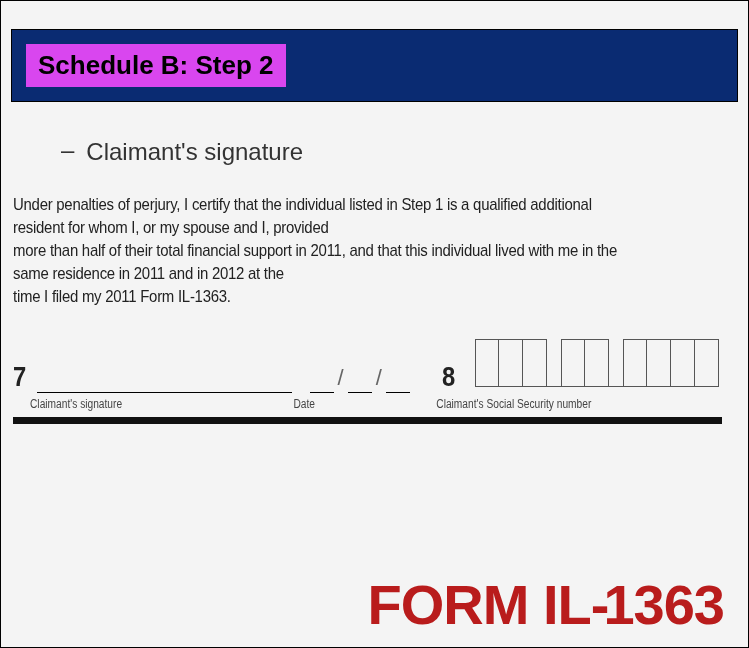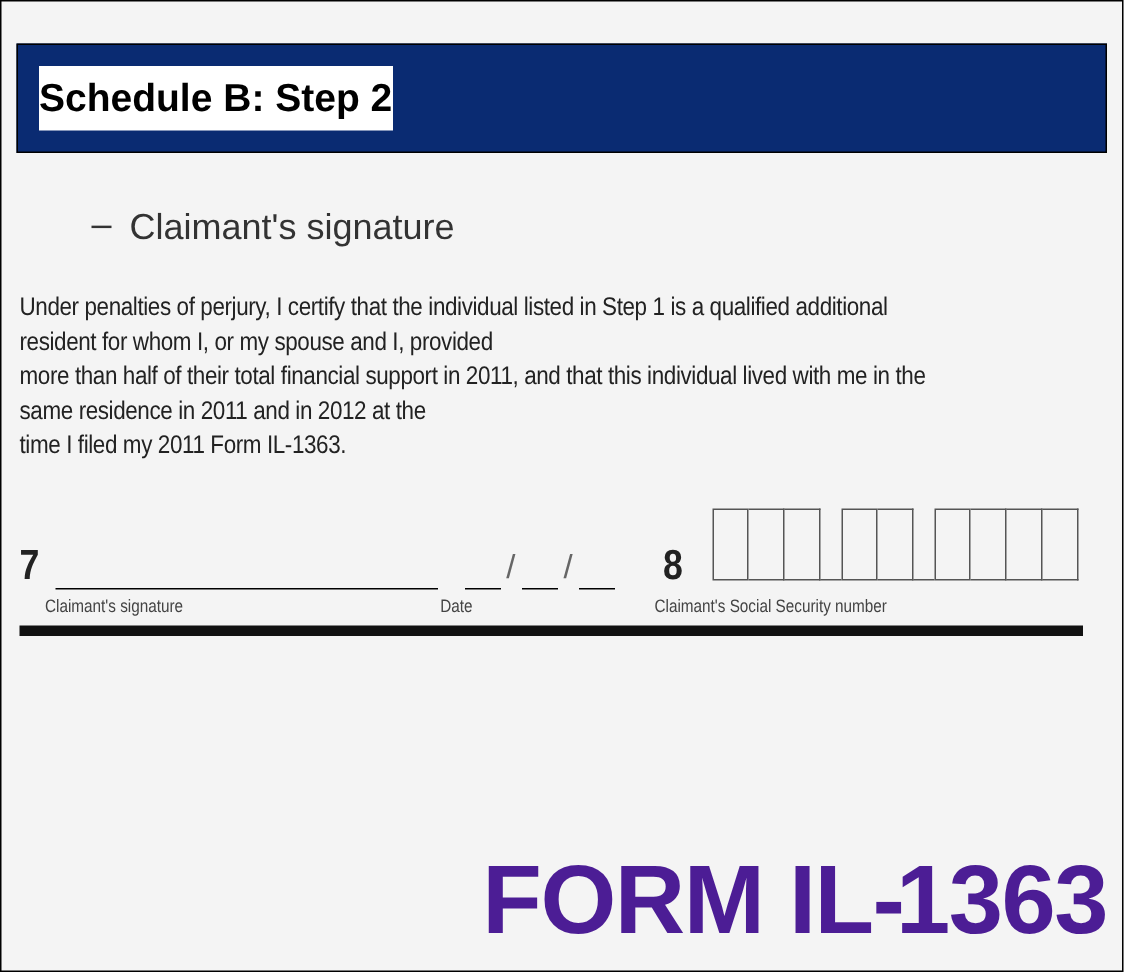--- a/index.html
+++ b/index.html
@@ -1,18 +1,18 @@
 <!DOCTYPE html>
 <html><head>
 <meta charset="utf-8">
 <style>
 *{margin:0;padding:0;box-sizing:border-box}
 body{width:749px;height:648px;background:#f4f4f4;border:1px solid #000;font-family:Arial,sans-serif;position:relative}
 .header{background:#0a2b72;height:73px;margin:28px 10px 0 10px;border:1px solid #000;display:flex;align-items:center;padding-left:14px}
-.header-inner{background:#ffffff;padding:6px 0}
+.header-inner{background:#d946ef;padding:6px 12px}
 .header-title{font-weight:bold;font-size:26px;color:#000}
 .bullet-row{margin:36px 0 0 60px;display:flex;align-items:flex-start}
 .dash{font-size:24px;color:#333;margin-right:12px;line-height:1}
 .bullet-text{font-size:24px;color:#333}
 .form-clip{margin:28px 26px 0 12px;position:relative}
 .cert-text{font-family:Arial,sans-serif;font-size:17px;line-height:1.35;color:#222;letter-spacing:-0.3px;font-stretch:condensed;transform:scaleX(0.88);transform-origin:left top}
 .fields-row{display:flex;align-items:flex-end;margin-top:36px;gap:0}
 .num7{font-size:28px;font-weight:bold;color:#222;margin-right:8px;transform:scaleX(0.85);transform-origin:left bottom}
 .sig-line{border-bottom:1px solid #000;width:255px;height:28px}
 .date-group{display:flex;align-items:flex-end;margin-left:16px}
@@ -21,21 +21,21 @@
 .num8{font-size:28px;font-weight:bold;color:#222;margin-left:30px;margin-right:18px;transform:scaleX(0.85);transform-origin:left bottom}
 .ssn-group{display:flex;align-items:flex-end;position:relative;transform:translateY(-6px)}
 .ssn-box{width:24px;height:48px;border:1px solid #555;border-left:none}
 .ssn-box.first{border-left:1px solid #555}
 .ssn-gap{width:14px;border-bottom:1px solid #555;height:48px}
 .labels-row{display:flex;margin-top:4px;font-size:12px;color:#444;font-family:Arial,sans-serif;transform:scaleX(0.85);transform-origin:left top}
 .lbl-sig{width:310px;margin-left:20px}
 .lbl-date{width:110px}
 .lbl-ssn{margin-left:58px}
 .thick{height:7px;background:#111;margin-top:6px}
-.footer{position:absolute;bottom:10px;right:10px;font-family:Arial,sans-serif;font-weight:900;font-size:65px;color:#4c1d95;letter-spacing:-1px}
+.footer{position:absolute;bottom:10px;right:24px;font-family:Arial,sans-serif;font-weight:900;font-size:56px;color:#b91c1c;letter-spacing:-1px}
 .footer .thin-space{letter-spacing:-6px}
 </style>
 </head>
 <body>
 
 <div class="header">
   <div class="header-inner">
     <span class="header-title">Schedule B: Step 2</span>
   </div>
 </div>

